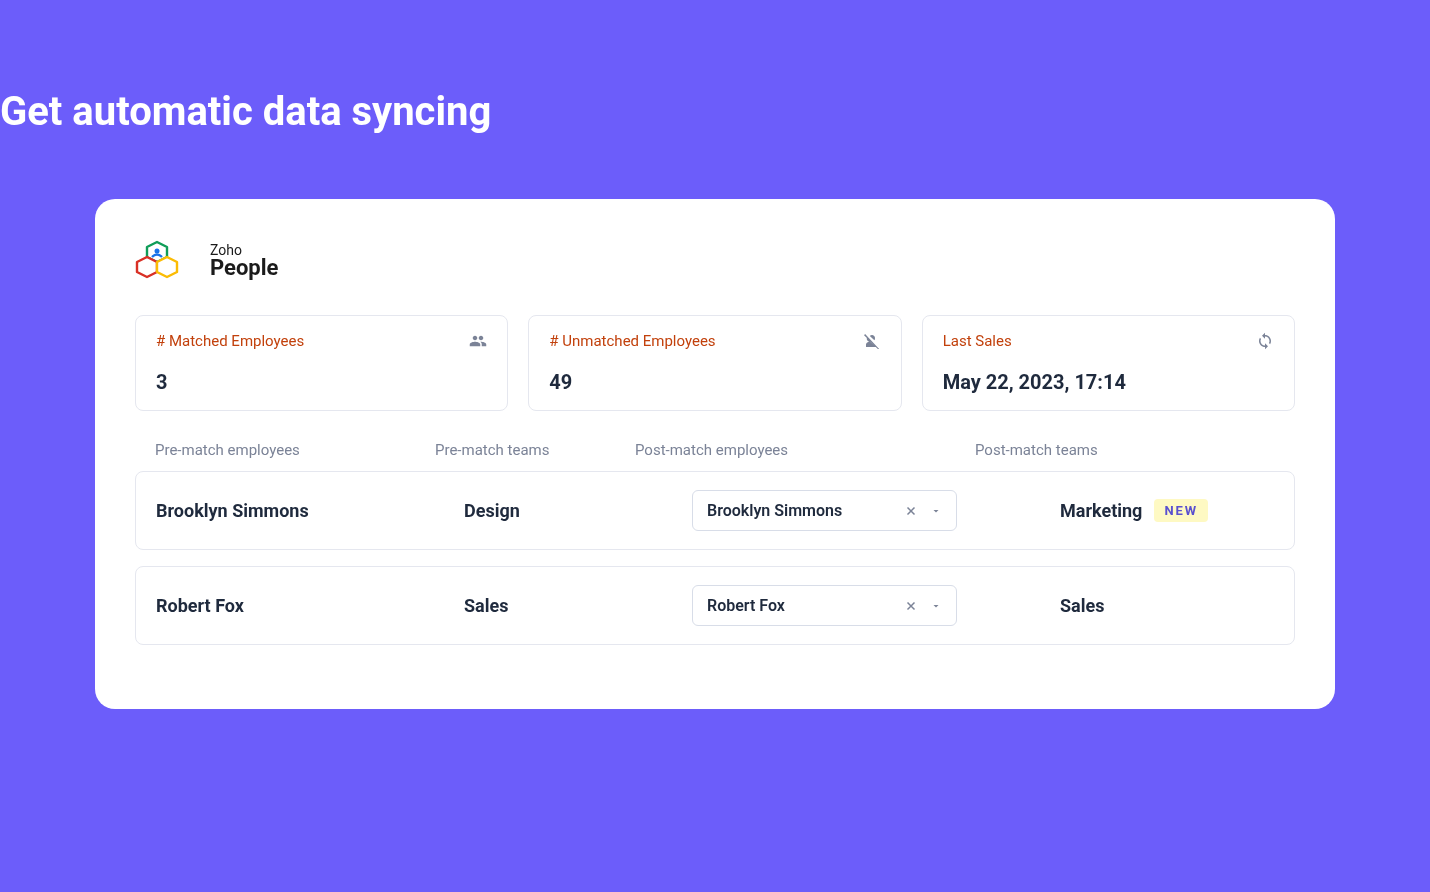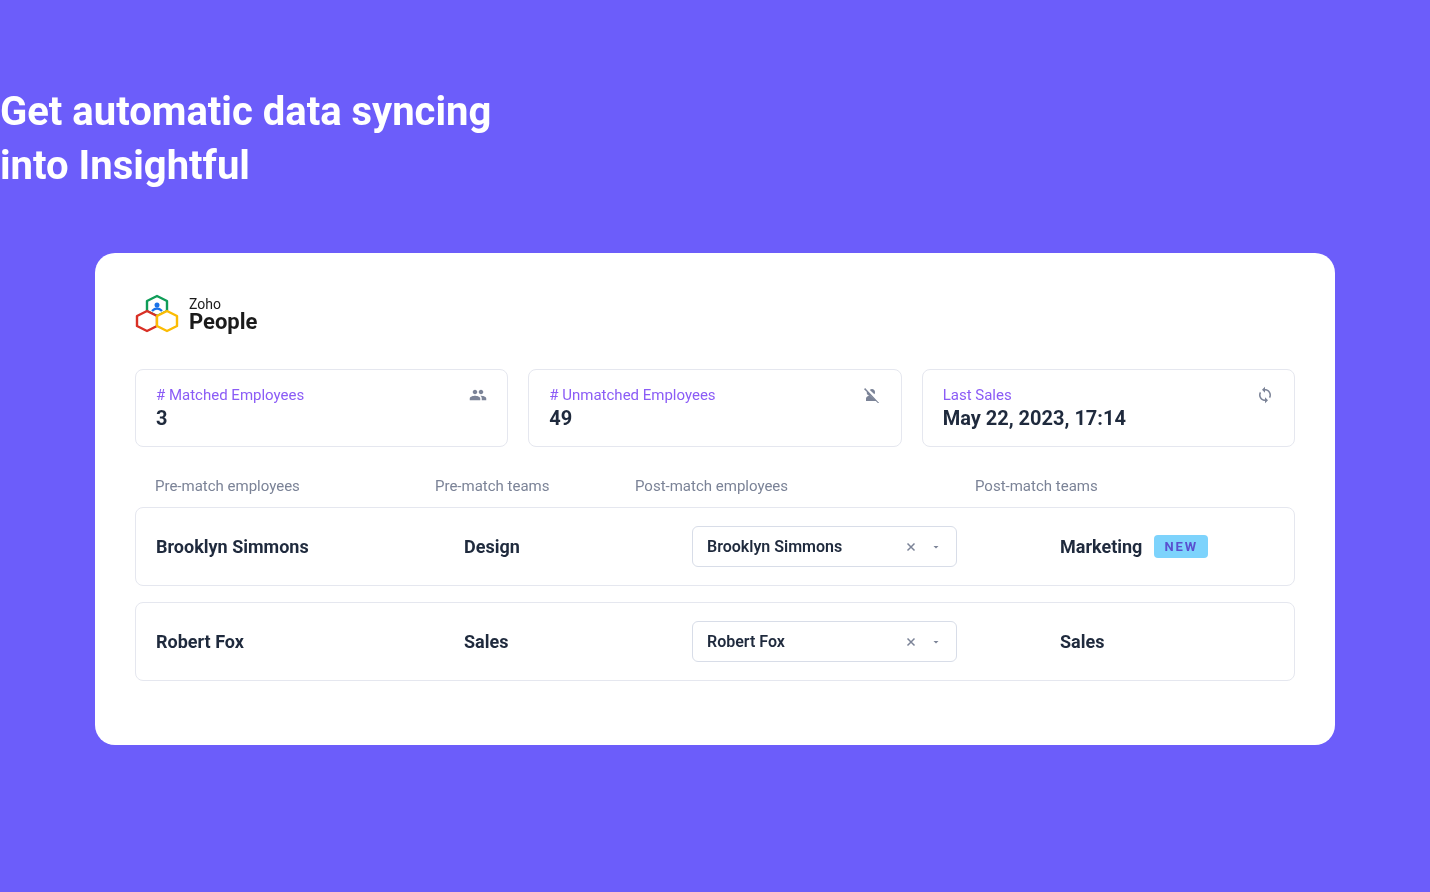--- a/index.html
+++ b/index.html
@@ -25,21 +25,21 @@
     width: 1240px;
     margin: 60px auto 0 auto;
     padding: 40px 40px 48px 40px;
   }
   .brand {
     display: flex;
     align-items: center;
     gap: 10px;
     margin-bottom: 32px;
   }
-  .brand-text { line-height: 1; }
+  .brand-text { line-height: 1; margin-left: 21px; }
   .brand-top {
     font-size: 14px;
     color: #1b1b1b;
   }
   .brand-bottom {
     font-size: 22px;
     font-weight: 700;
     color: #1b1b1b;
   }
   .stats-row {
@@ -48,23 +48,23 @@
     margin-bottom: 30px;
   }
   .stat-card {
     flex: 1;
     border: 1px solid #e5e7ef;
     border-radius: 8px;
     padding: 16px 20px;
     position: relative;
   }
   .stat-label {
-    color: #8b5cf6;
+    color: #c2410c;
     font-size: 15px;
-    margin-bottom: 2px;
+    margin-bottom: 20px;
   }
   .stat-value {
     color: #1f2a3d;
     font-size: 20px;
     font-weight: 700;
   }
   .stat-icon {
     position: absolute;
     top: 16px;
     right: 20px;
@@ -113,37 +113,36 @@
     align-items: center;
     gap: 12px;
     color: #7b8397;
   }
   .post-team {
     display: flex;
     align-items: center;
     gap: 12px;
   }
   .badge {
-    background: #7dd3fc;
+    background: #fef9c3;
     color: #5a50cf;
     font-size: 13px;
     font-weight: 700;
     letter-spacing: 2px;
     padding: 4px 10px;
     border-radius: 4px;
     text-align: right;
   }
   svg { display: block; }
 </style>
 </head>
 <body>
 
 <div class="hero-title">
   <div>Get automatic data syncing</div>
-  <div>into Insightful</div>
 </div>
 
 <div class="card">
 
   <div class="brand">
     <span>
       <svg width="44" height="44" viewBox="0 0 44 44">
         <g fill="none" stroke-width="2.4" stroke-linejoin="round">
           <polygon points="22,3 32,8 32,18 22,23 12,18 12,8" stroke="#0f9d58" fill="#ffffff"></polygon>
           <polygon points="12,18 22,23 22,33 12,38 2,33 2,23" stroke="#d93025" fill="#ffffff"></polygon>

